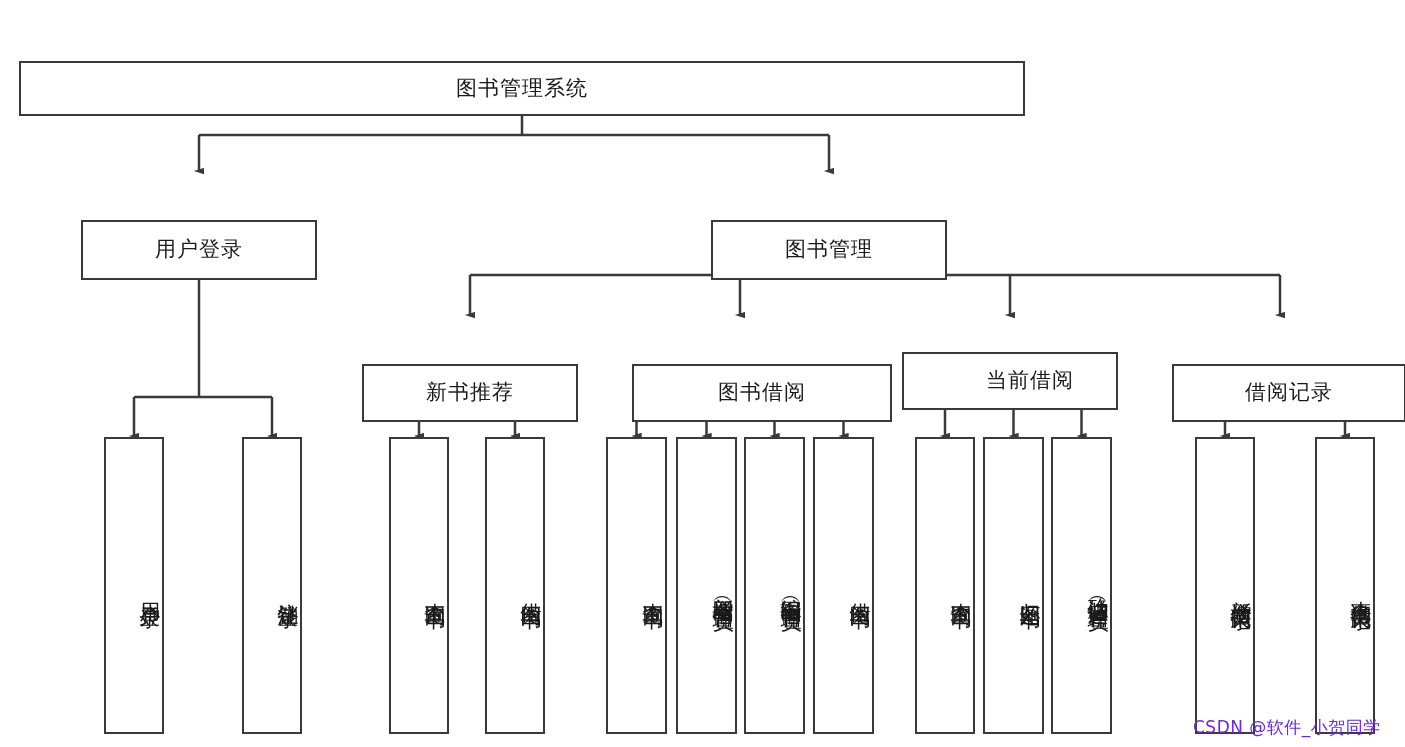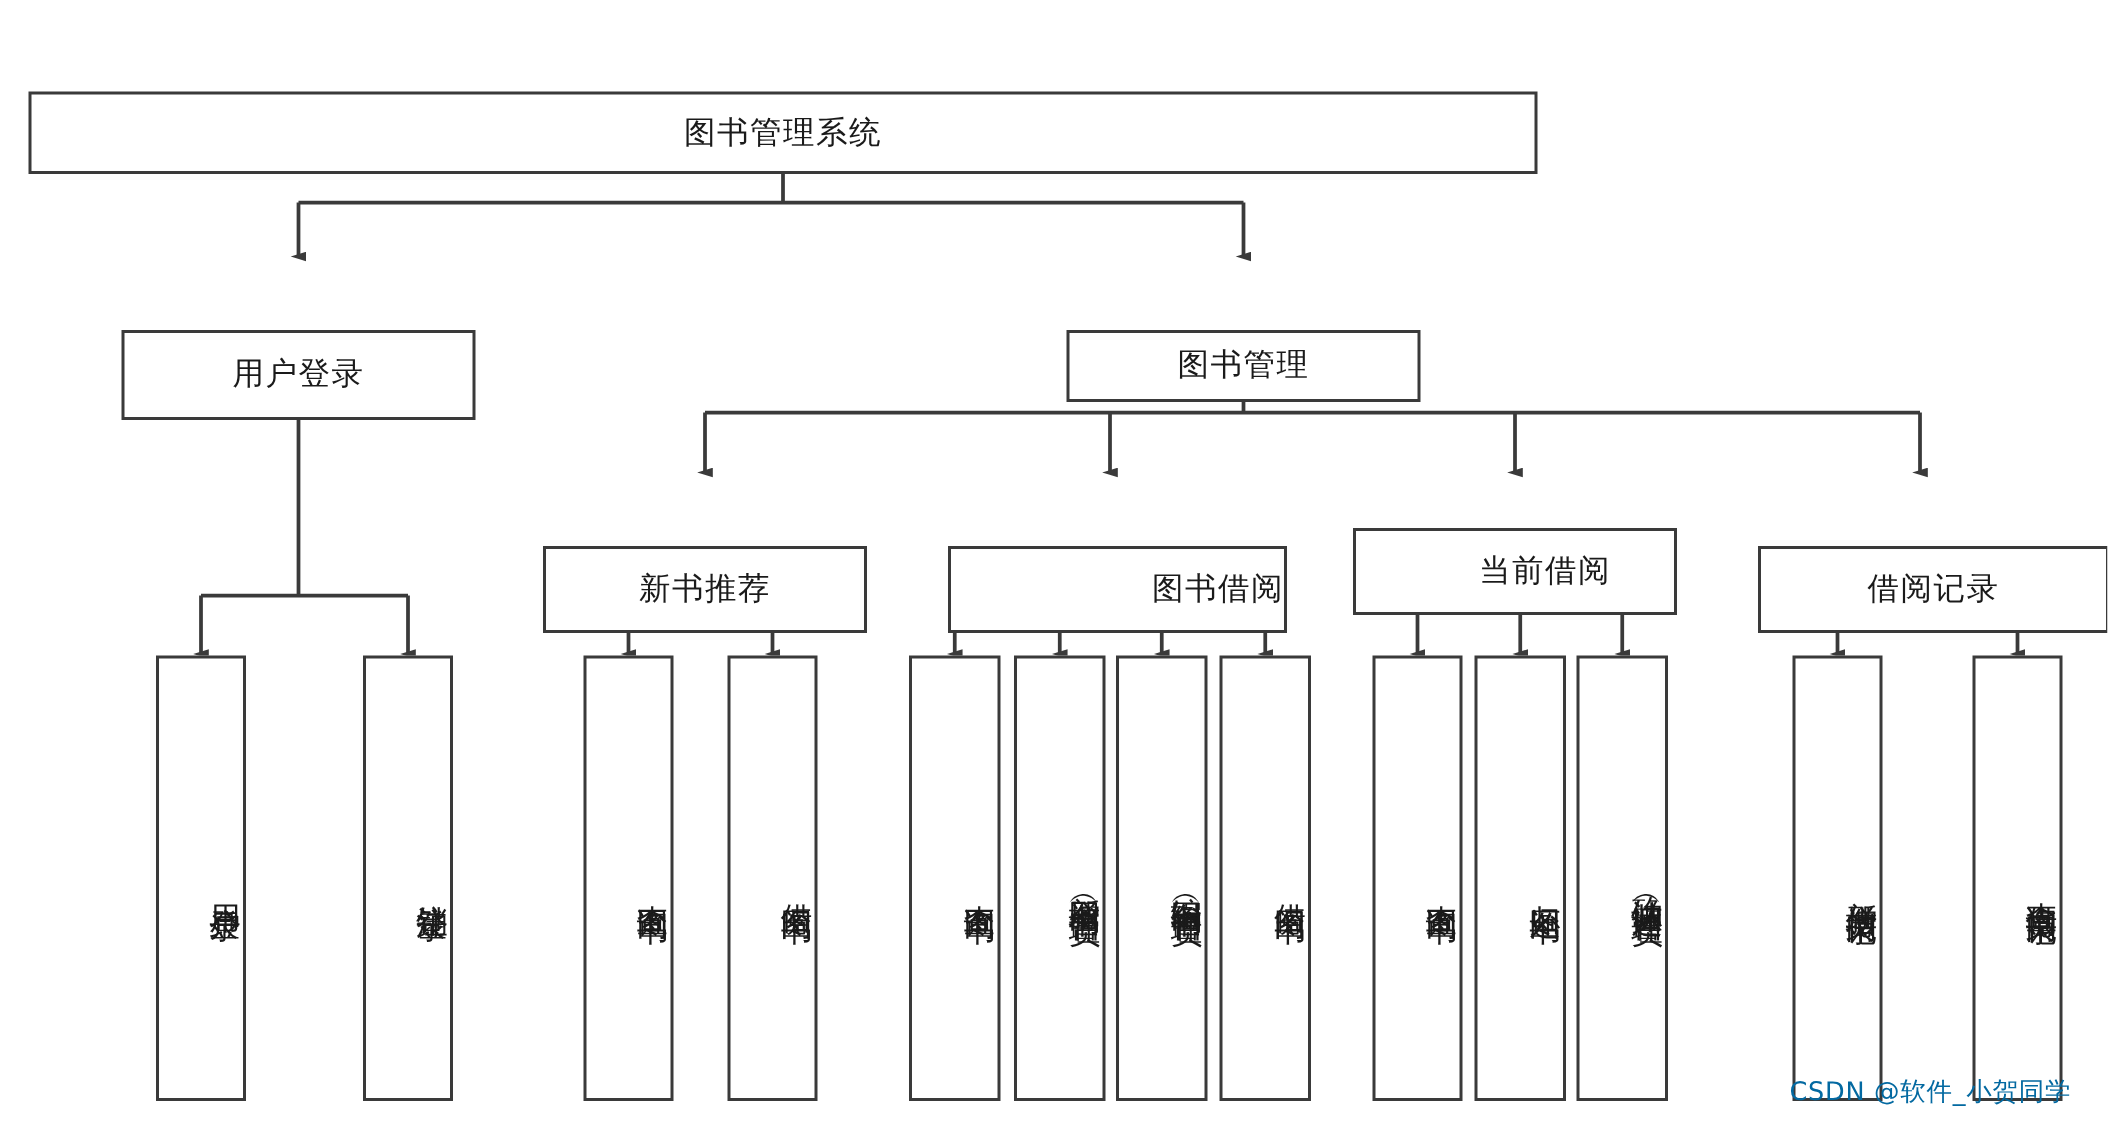--- a/index.html
+++ b/index.html
@@ -53,21 +53,21 @@
     align-items: flex-start;
     justify-content: center;
   }
   .node-label {
     display: block;
     white-space: pre-wrap;
   }
   .watermark {
     position: absolute;
     font-size: 17px;
-    color: #0369a1;
+    color: #6d28d9;
     letter-spacing: 0.5px;
     white-space: nowrap;
     user-select: none;
   }
 </style>
 </head>
 <body>
 
 <div id="diagram-canvas">
 
@@ -114,27 +114,27 @@
       </g>
   </svg>
 
   <div id="node-layer">
       <div class="node horiz" style="left: 19px; top: 13px; width: 1006px; height: 55px;">
         <span class="node-label">图书管理系统</span>
       </div>
       <div class="node horiz" style="left: 81px; top: 172px; width: 236px; height: 60px;">
         <span class="node-label">用户登录</span>
       </div>
-      <div class="node horiz" style="left: 711px; top: 172px; width: 236px; height: 48px;">
+      <div class="node horiz" style="left: 711px; top: 172px; width: 236px; height: 60px;">
         <span class="node-label">图书管理</span>
       </div>
       <div class="node horiz" style="left: 362px; top: 316px; width: 216px; height: 58px;">
         <span class="node-label">新书推荐</span>
       </div>
-      <div class="node horiz" style="left: 632px; top: 316px; width: 226px; height: 58px; justify-content: flex-end;">
+      <div class="node horiz" style="left: 632px; top: 316px; width: 260px; height: 58px;">
         <span class="node-label">图书借阅</span>
       </div>
       <div class="node horiz" style="left: 902px; top: 304px; width: 216px; height: 58px; padding-left: 40px;">
         <span class="node-label">当前借阅</span>
       </div>
       <div class="node horiz" style="left: 1172px; top: 316px; width: 234px; height: 58px;">
         <span class="node-label">借阅记录</span>
       </div>
       <div class="node vert" style="left: 104px; top: 437px; width: 60px; height: 297px;">
         <span class="node-label">用户登录</span>

